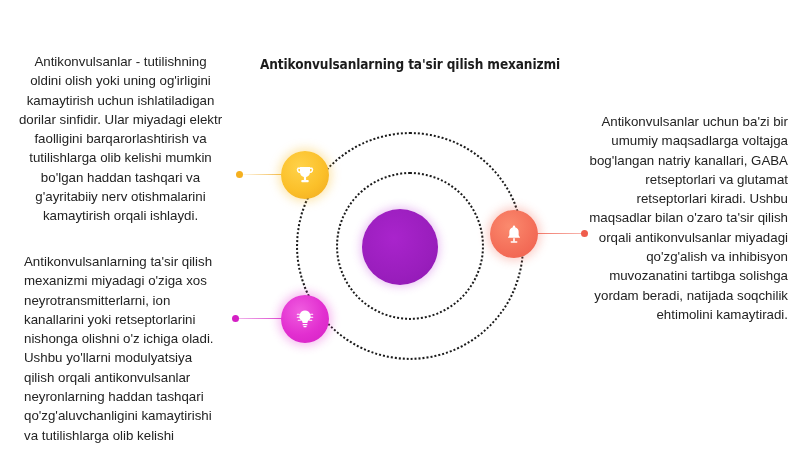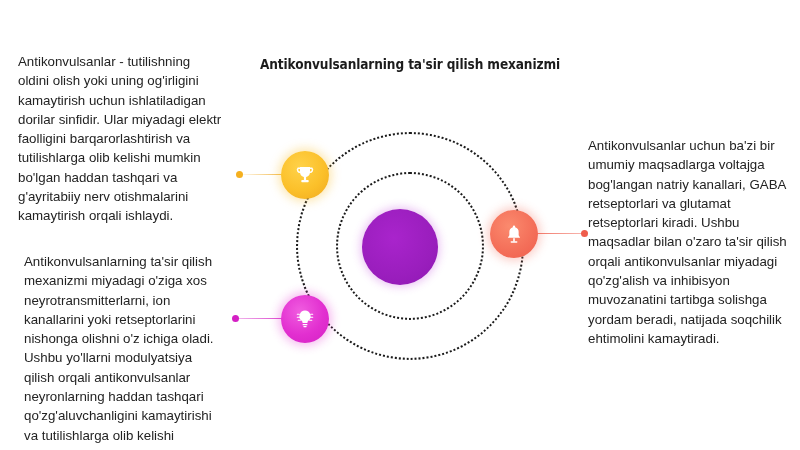--- a/index.html
+++ b/index.html
@@ -43,33 +43,33 @@
     position: absolute;
     color: #232323;
     font-size: 13.3px;
     line-height: 19.3px;
     font-family: "Liberation Sans", sans-serif;
   }
   .para-left-top {
     left: 18px;
     top: 52px;
     width: 205px;
-    text-align: left;
+    text-align: center;
   }
   .para-left-bottom {
     left: 24px;
     top: 252px;
     width: 200px;
     text-align: left;
   }
   .para-right {
     left: 588px;
-    top: 136px;
+    top: 112px;
     width: 200px;
-    text-align: left;
+    text-align: right;
   }
 
   
   .diagram {
     position: absolute;
     left: 0;
     top: 0;
     width: 800px;
     height: 450px;
     pointer-events: none;

